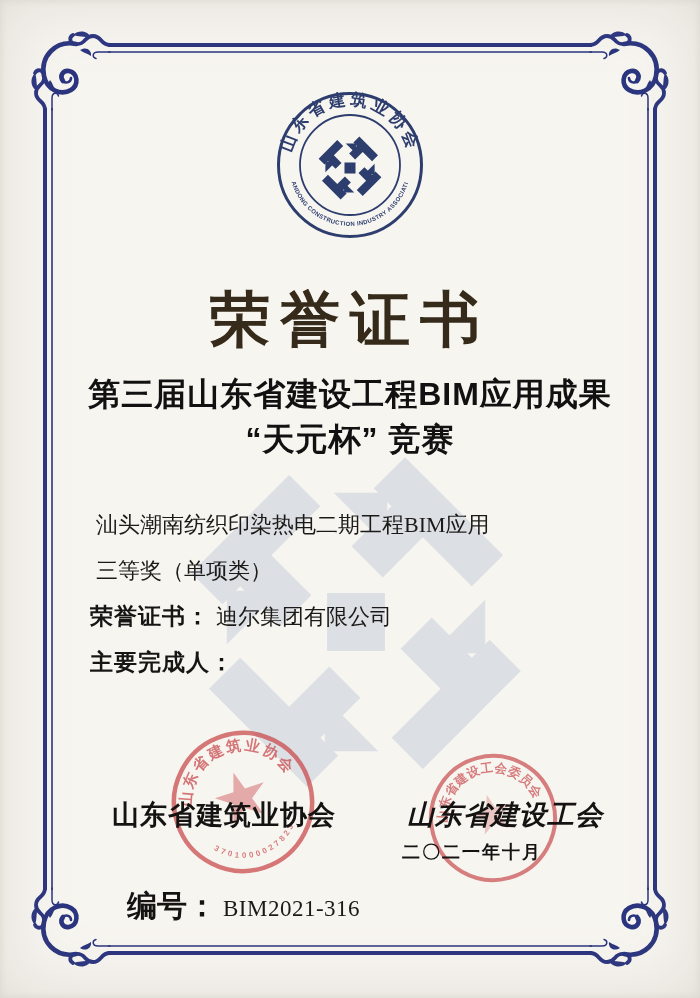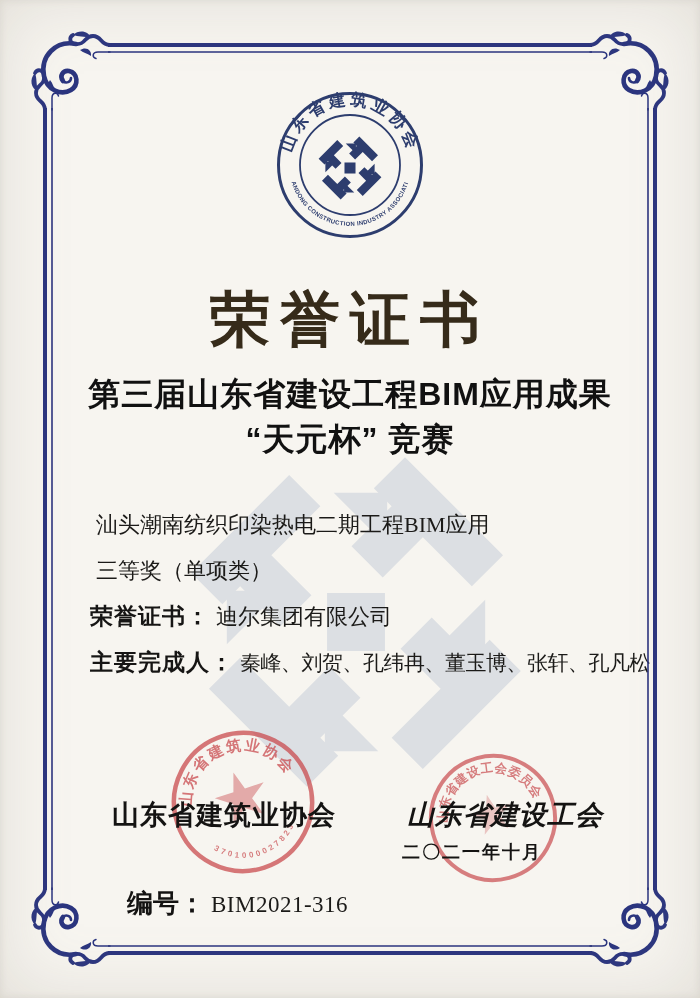--- a/index.html
+++ b/index.html
@@ -30,21 +30,21 @@
   .field:nth-child(4) .value{font-size:21px;letter-spacing:-.5px;}
   .seal{position:absolute;z-index:3;opacity:.88;}
   .seal-left{left:163px;top:722px;}
   .seal-right{left:423px;top:748px;}
   .sig{position:absolute;z-index:5;font-family:"Liberation Sans", sans-serif;
     font-weight:bold;color:#141312;white-space:nowrap;}
   .sig-left{left:112px;top:797px;font-size:27px;letter-spacing:1px;}
   .sig-right{left:407px;top:797px;font-size:27px;letter-spacing:1px;font-style:italic;}
   .sig-date{left:402px;top:840px;font-size:18px;letter-spacing:2px;}
   .serial{position:absolute;left:127px;top:886px;z-index:5;white-space:nowrap;}
-  .serial .label{font-size:26px;font-weight:bold;font-family:Liberation Mono, monospace;color:#141312;}
+  .serial .label{font-size:30px;font-weight:bold;font-family:Liberation Mono, monospace;color:#141312;}
   .serial .value{font-size:23px;font-family:"Liberation Serif", serif;color:#1b1a18;margin-left:6px;letter-spacing:.5px;}
   .orn{stroke:var(--border-navy);fill:none;stroke-linecap:round;stroke-linejoin:round;}
   .orn-fill{fill:var(--border-navy);stroke:none;}
   .frame-line{stroke:var(--border-navy);fill:none;}
   .seal-stroke{stroke:var(--seal-red);fill:none;}
   .seal-fill{fill:var(--seal-red);}
   text{user-select:none;}
 </style>
 </head>
 <body>
@@ -128,21 +128,20 @@
     </div>
     <div class="field">
       <span class="value">三等奖（单项类）</span>
     </div>
     <div class="field">
       <span class="label">荣誉证书：</span>
       <span class="value">迪尔集团有限公司</span>
     </div>
     <div class="field">
       <span class="label">主要完成人：</span>
-      <span class="value">秦峰、刘贺、孔纬冉、董玉博、张轩、孔凡松</span>
     </div>
   </div>
 
   <svg class="seal seal-left" width="160" height="160" viewBox="0 0 160 160">
     <g transform="rotate(-18 80 80)">
       <circle class="seal-stroke" cx="80" cy="80" r="69" stroke-width="4.5" opacity=".85"></circle>
       <g class="seal-fill" opacity=".5">
         <use href="#star5" transform="translate(80,76) scale(27)"></use>
       </g>
       <path id="lseal-top" d="M28.8 71 A52 52 0 0 1 131.2 71" fill="none"></path>

